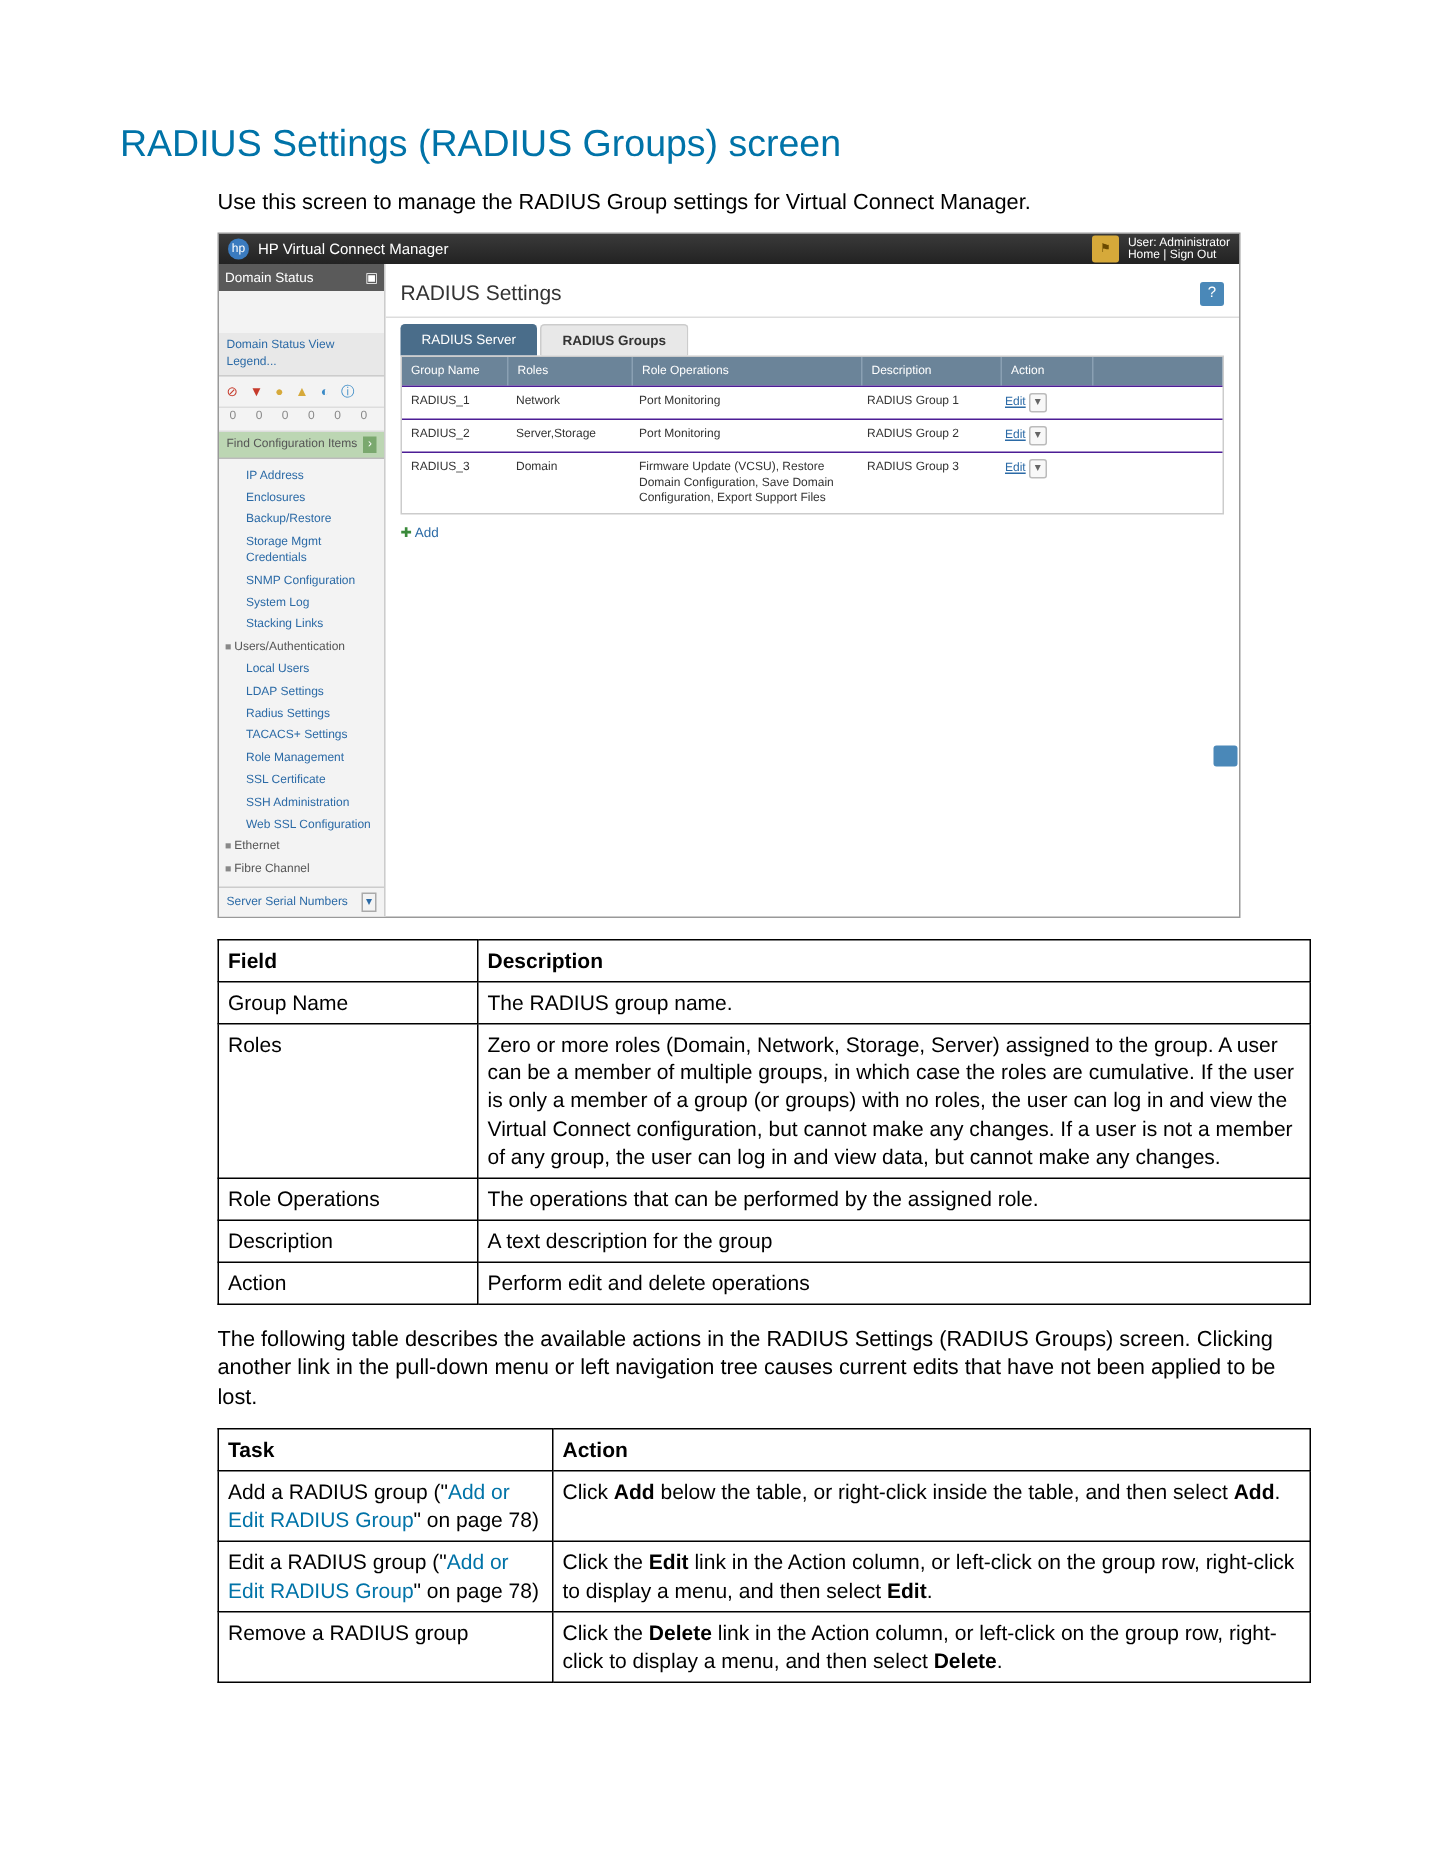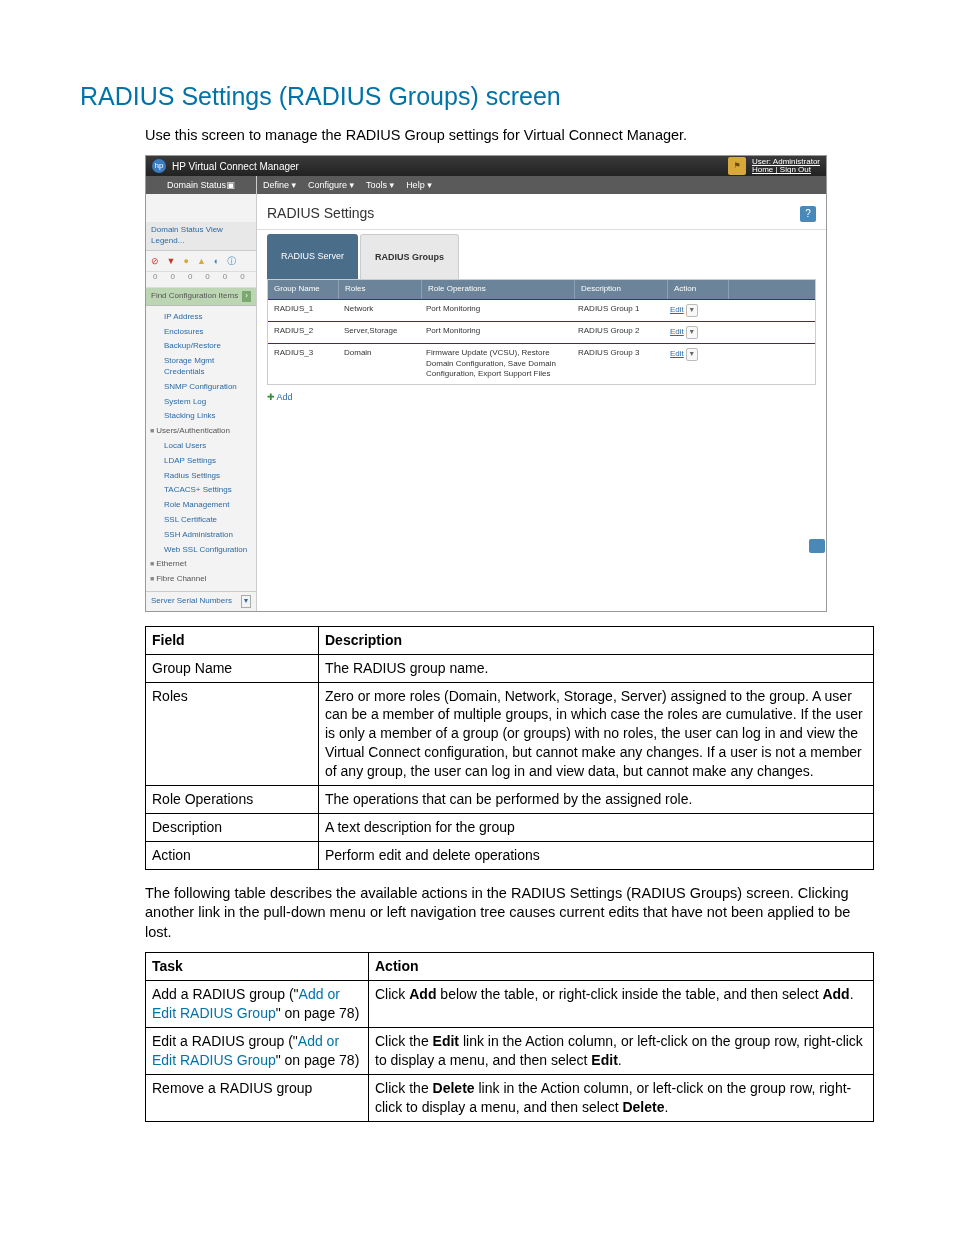--- a/index.html
+++ b/index.html
@@ -58,43 +58,43 @@
     display: flex;
     align-items: center;
     padding: 0 6px;
     justify-content: space-between;
   }
   .shot-logo {
     display:flex;align-items:center;gap:6px;font-size:10px;
   }
   .hp-circle { width:14px;height:14px;border-radius:50%;background:#3b7bbf;display:flex;align-items:center;justify-content:center;font-size:8px;color:#fff;}
   .shot-top-right { display:flex;align-items:center;gap:6px;font-size:8px;}
-  .user-box{ line-height:1.1;text-decoration:underline;}
+  .user-box{ line-height:1.1;}
   .y-icon{width:18px;height:18px;background:#d6a93a;border-radius:2px;display:flex;align-items:center;justify-content:center;color:#6b4a00;}
   .shot-body{ display:flex; }
   .sidebar{ width:110px; background:#f3f3f3; border-right:1px solid #ccc; min-height:320px;}
-  .sb-head{ background:#5a5a5a;color:#fff;padding:3px 21px;font-size:9px;display:flex;justify-content:space-between;align-items:center;}
+  .sb-head{ background:#5a5a5a;color:#fff;padding:3px 4px;font-size:9px;display:flex;justify-content:space-between;align-items:center;}
   .sb-sub{ background:#e8e8e8;color:#2b6aa6;padding:3px 5px;font-size:8px;border-bottom:1px solid #ccc;margin-top:28px;}
   .icon-row{display:flex;gap:8px;padding:4px 5px;font-size:9px;border-bottom:1px solid #ddd;}
   .icon-row span{display:inline-block;}
   .dot-row{display:flex;gap:13px;padding:0 7px 4px 7px;color:#888;font-size:8px;border-bottom:1px solid #ddd;}
   .find-row{background:#bcd6b3;color:#555;padding:3px 5px;font-size:8px;display:flex;justify-content:space-between;align-items:center;border-bottom:1px solid #bbb;}
   .nav-list{padding:4px 0 4px 10px;}
   .nav-list div{color:#2b6aa6;padding:2px 0;font-size:8px;}
   .nav-cat{color:#555 !important;margin-left:-6px !important;}
   .nav-cat::before{content:"■ ";color:#888;font-size:7px;}
   .nav-list .indent2{margin-left:8px;}
   .sb-foot{border-top:1px solid #ccc;padding:3px 5px;color:#2b6aa6;font-size:8px;display:flex;justify-content:space-between;align-items:center;}
 
   .mainpane{flex:1;display:flex;flex-direction:column;}
   .menubar{background:#5a5a5a;color:#fff;font-size:9px;padding:3px 6px;display:flex;gap:12px;}
   .content-head{font-size:14px;color:#333;padding:10px 10px 6px 10px;display:flex;justify-content:space-between;align-items:center;border-bottom:1px solid #ddd;}
   .help-q{width:16px;height:16px;background:#4a88b8;color:#fff;border-radius:2px;display:flex;align-items:center;justify-content:center;font-size:10px;}
   .tabs{display:flex;gap:2px;padding:0 10px;margin-top:4px;}
-  .tab{padding:16px 14px;font-size:9px;border-radius:3px 3px 0 0;}
+  .tab{padding:4px 14px;font-size:9px;border-radius:3px 3px 0 0;}
   .tab.inactive{background:#4a6d8a;color:#fff;}
   .tab.active{background:#e8e8e8;color:#333;border:1px solid #ccc;border-bottom:none;font-weight:bold;}
   .gridwrap{margin:0 10px;border:1px solid #ccc;}
   .gridhead{display:flex;background:#6b8499;color:#fff;font-size:8px;}
   .gridhead div{padding:4px 6px;border-right:1px solid #8aa0b3;}
   .gridrow{display:flex;font-size:8px;border-top:1px solid #4c1d95;align-items:flex-start;}
   .gridrow div{padding:4px 6px;}
   .c1{width:58px;} .c2{width:70px;} .c3{width:140px;} .c4{width:80px;} .c5{width:48px;}
   .edit-link{color:#2b6aa6;text-decoration:underline;}
   .dd{display:inline-block;border:1px solid #bbb;border-radius:2px;padding:0 3px;margin-left:2px;font-size:8px;color:#666;background:#f8f8f8;}
@@ -170,26 +170,20 @@
           <div class="indent2">Web SSL Configuration</div>
           <div class="nav-cat">Ethernet</div>
           <div class="nav-cat">Fibre Channel</div>
         </div>
         <div class="sb-foot">
             <span>Server Serial Numbers</span>
             <span style="border:1px solid #aaa;padding:0 2px;">▾</span>
           </div>
       </div>
       <div class="mainpane">
-        <div class="menubar">
-          <span>Define ▾</span>
-          <span>Configure ▾</span>
-          <span>Tools ▾</span>
-          <span>Help ▾</span>
-        </div>
         <div class="content-head">
           <span>RADIUS Settings</span>
           <span class="help-q">?</span>
         </div>
         <div class="tabs">
           <div class="tab inactive">RADIUS Server</div>
           <div class="tab active">RADIUS Groups</div>
         </div>
         <div class="gridwrap">
           <div class="gridhead">

